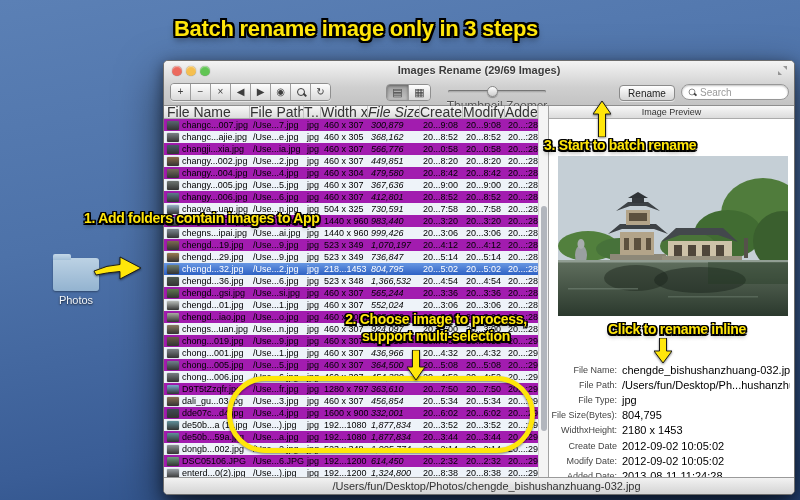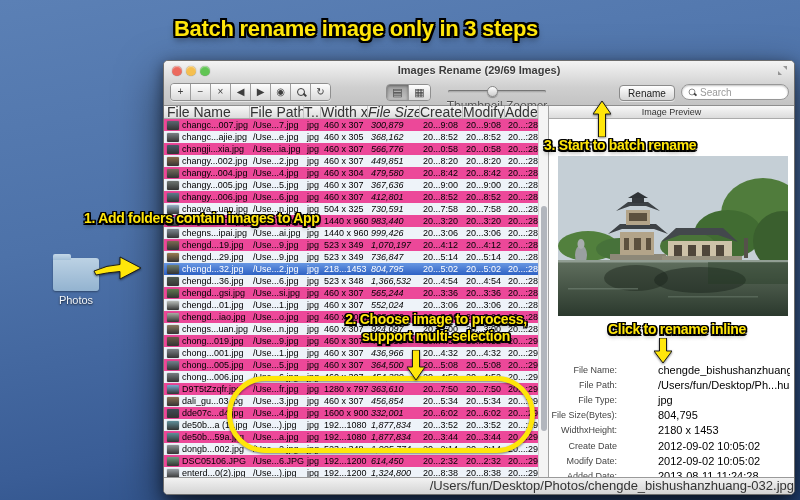--- a/index.html
+++ b/index.html
@@ -64,44 +64,44 @@
     box-shadow:inset 0 1px 2px rgba(0,0,0,.25);}
   .search-field .mag{border-color:#777;transform:scale(.85);}
   .search-field .ph{font-size:10px;color:#9a9a9a;}
   
   .content{position:absolute;left:0;top:45px;right:0;bottom:17px;background:#fff;}
   .table-pane{position:absolute;left:0;top:0;width:374px;bottom:0;overflow:hidden;}
   .thead{display:flex;height:13px;background:linear-gradient(#f8f8f8,#dcdcdc);
     border-bottom:1px solid #ababab;box-sizing:border-box;}
   .th{font-size:14px;color:#333;text-align:center;border-right:1px solid #c4c4c4;
     box-sizing:border-box;white-space:nowrap;overflow:hidden;line-height:12px;}
-  .rows .row{display:flex;height:12px;align-items:center;background:#ec4899;}
+  .rows .row{display:flex;height:12px;align-items:center;background:#a21caf;}
   .rows .row:nth-child(even){background:#eef3f9;}
   .rows .row.sel{background:linear-gradient(#6染,#2e62c4);}
   .rows .row.sel{background:linear-gradient(#6897e2,#2e62c4);color:#fff;}
   .cell{font-size:9px;color:#000;white-space:nowrap;overflow:hidden;box-sizing:border-box;padding-left:3px;line-height:12px;}
   .row.sel .cell{color:#fff;}
   .c0{width:86px;display:flex;align-items:center;gap:3px;padding-left:3px;}
   .c1{width:54px;} .c2{width:17px;} .c3{width:47px;} .c4{width:52px;font-style:italic;}
   .c5{width:43px;} .c6{width:42px;} .c7{width:33px;}
   .thumb{width:12px;height:9px;flex:0 0 12px;border-radius:1px;box-shadow:0 0 1px rgba(0,0,0,.6);}
   .vscroll{position:absolute;left:374px;top:0;width:10px;bottom:0;background:#f4f4f4;
     border-left:1px solid #d4d4d4;box-sizing:border-box;}
   .vthumb{position:absolute;left:2px;top:100px;width:6px;height:225px;border-radius:3px;background:#b2b6bd;}
   .preview-pane{position:absolute;left:384px;top:0;right:0;bottom:0;background:#fff;border-left:1px solid #a3a3a3;box-sizing:border-box;}
   .preview-header{height:13px;background:linear-gradient(#f8f8f8,#dcdcdc);border-bottom:1px solid #ababab;
     text-align:center;font-size:9px;color:#333;line-height:12px;box-sizing:border-box;}
   .photo{position:absolute;left:9px;top:50px;width:230px;height:160px;}
   .fields{position:absolute;left:0;right:4px;top:256px;display:flex;flex-direction:column;}
-  .field{display:flex;height:15.2px;align-items:center;gap:36px;}
+  .field{display:flex;height:15.2px;align-items:center;}
   .f-label{width:68px;text-align:right;font-size:9px;color:#444;flex:0 0 68px;}
   .f-value{font-size:11px;color:#000;padding-left:5px;white-space:nowrap;overflow:hidden;}
   .statusbar{position:absolute;left:0;right:0;bottom:0;height:17px;
     background:linear-gradient(#f2f2f2,#d4d4d4);border-top:1px solid #9a9a9a;box-sizing:border-box;
-    text-align:right;font-size:13px;color:#333;line-height:16px;padding-left:15px;}
+    text-align:center;font-size:11px;color:#333;line-height:16px;padding-left:15px;}
   
   .anno{position:absolute;color:var(--accent,#ffe60a);font-weight:bold;z-index:20;
     text-shadow:-1.5px -1.5px 0 #000,1.5px -1.5px 0 #000,-1.5px 1.5px 0 #000,1.5px 1.5px 0 #000,
       -1.5px 0 0 #000,1.5px 0 0 #000,0 -1.5px 0 #000,0 1.5px 0 #000,0 3px 4px rgba(0,0,0,.45);
     letter-spacing:-.3px;white-space:nowrap;}
   .anno.big{font-size:22px;
     text-shadow:-2px -2px 0 #000,2px -2px 0 #000,-2px 2px 0 #000,2px 2px 0 #000,
       -2px 0 0 #000,2px 0 0 #000,0 -2px 0 #000,0 2px 0 #000,0 4px 6px rgba(0,0,0,.5);}
   .anno.step{font-size:14px;}
   .oval{position:absolute;left:227px;top:376px;width:308px;height:77px;z-index:20;

